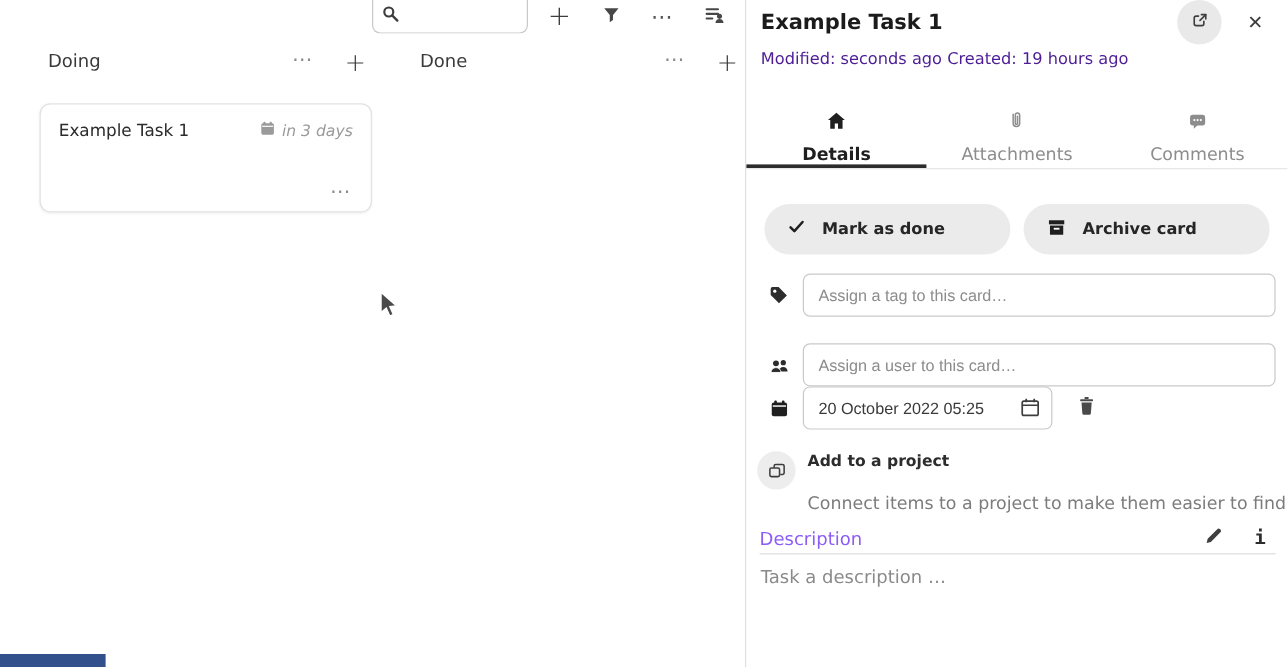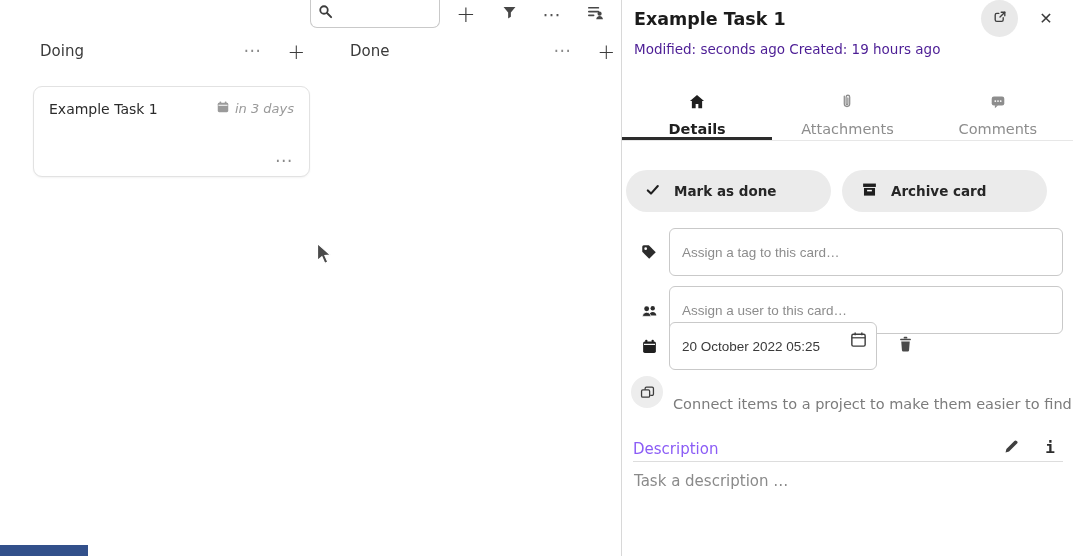--- a/index.html
+++ b/index.html
@@ -42,27 +42,27 @@
   .p-open  { left:359px; top:0; width:37px; height:37px; border-radius:50%; background:#e9e9e9;
              display:flex; align-items:center; justify-content:center; }
   .p-close { left:412px; top:6px; width:24px; height:24px; display:flex; align-items:center;
              justify-content:center; font-size:16px; color:#3c3c3c; }
 
   .tabs { left:0; top:84px; width:451px; height:57px; display:flex; border-bottom:1px solid #e7e7e7;align-items:flex-end; }
   .tab  { flex:1; display:flex; flex-direction:column; align-items:center; padding-top:5px;
           gap:7px; font-size:14.5px; color:#8d8d8d; border-bottom:3px solid transparent; }
   .tab.active { color:#1f1f1f; font-weight:bold; border-bottom-color:#2c2c2c; }
 
-  .actions { left:4px; top:170px; display:flex; gap:11px;justify-content:center; }
+  .actions { left:15px; top:170px; display:flex; gap:11px;justify-content:center; }
   .pill { width:205px; height:42px; background:#ebebeb; border-radius:21px; display:flex;
           align-items:center; padding-left:19px; gap:13px; font-size:13.5px; font-weight:bold;
           color:#262626; }
 
   .row-icon { width:20px; height:20px; display:flex; align-items:center; justify-content:center; }
-  .field { height:48px; border:1px solid #c9c9c9; border-radius:6px; font-size:13.5px;
+  .field { height:36px; border:1px solid #c9c9c9; border-radius:6px; font-size:13.5px;
            color:#3a3a3a; padding:0 12px; outline:none; background:#fff; }
   .field::placeholder { color:#8c8c8c; opacity:1; }
   .inrow { display:flex; align-items:center; gap:10px; }
   .row-tag  { left:17px; top:228px; }
   .row-user { left:17px; top:286px; }
   .row-date { left:17px; top:322px; }
   .wide { width:394px; }
   .datebox { position:relative; }
   .datebox input { width:208px; padding-right:56px; }
   .datebox .picker { position:absolute; right:9px; top:8px; }
@@ -296,20 +296,21 @@
     </div>
 
     <div class="abs proj">
       <span class="proj-circle">
         <svg width="17" height="17" viewBox="0 0 20 20">
             <rect x="3" y="7" width="9.5" height="8.5" rx="1.5" fill="none" stroke="#3d3d3d" stroke-width="1.5"></rect>
             <path d="M7.2 6.8V5.2a1.6 1.6 0 0 1 1.6-1.6h6.6A1.6 1.6 0 0 1 17 5.2v6.6a1.6 1.6 0 0 1-1.6 1.6h-2.2" fill="none" stroke="#3d3d3d" stroke-width="1.5"></path>
           </svg>
       </span>
       <span>
+        <div class="proj-title">Add to a project</div>
         <div class="proj-sub">Connect items to a project to make them easier to find</div>
       </span>
     </div>
 
     <div class="abs desc-label">Description</div>
     <div class="abs desc-pencil">
       <span>
         <svg width="17" height="17" viewBox="0 0 20 20">
             <path d="M3 17l1-4.1 9.4-9.4a1.9 1.9 0 0 1 2.7 0l.4.4a1.9 1.9 0 0 1 0 2.7L7.1 16z" fill="#3f3f3f"></path>
           </svg>

